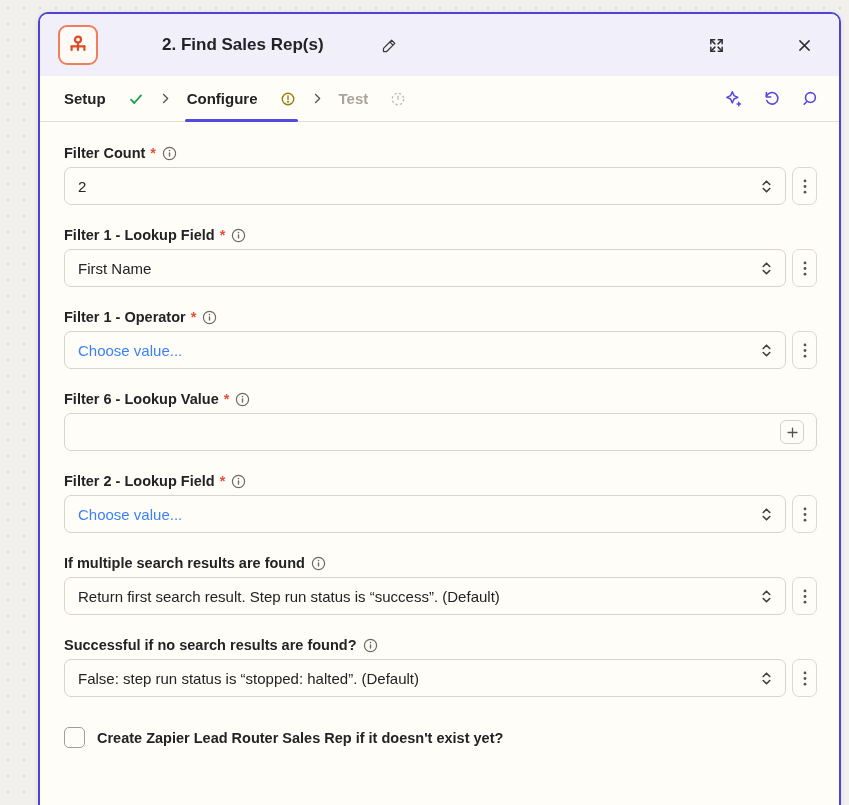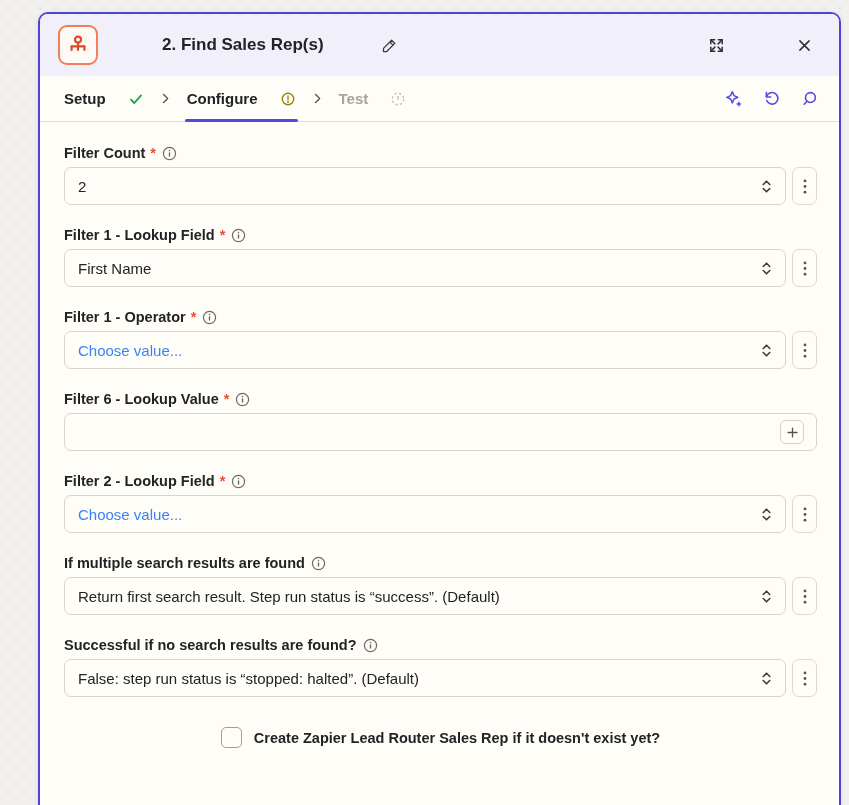--- a/index.html
+++ b/index.html
@@ -118,21 +118,21 @@
   .kebab-btn svg { width: 4px; height: 15px; }
   .plus-btn {
     margin-left: auto;
     width: 24px; height: 24px; flex: 0 0 24px;
     border: 1px solid #d6d2c9; border-radius: 6px;
     background: #fffdf7; cursor: pointer;
     display: flex; align-items: center; justify-content: center;
   }
   .plus-btn svg { width: 13px; height: 13px; }
   
-  .checkbox-row { display: flex; align-items: center; gap: 12px; margin-top: 30px; justify-content: center; }
+  .checkbox-row { display: flex; align-items: center; gap: 12px; margin-top: 30px; }
   .checkbox {
     width: 21px; height: 21px;
     border: 1.6px solid #a29e95; border-radius: 5px;
     background: #fffdf7; cursor: pointer; flex: 0 0 21px;
   }
   .checkbox-label { font-size: 14.5px; font-weight: 700; cursor: pointer; }
 </style>
 </head>
 <body>
 

